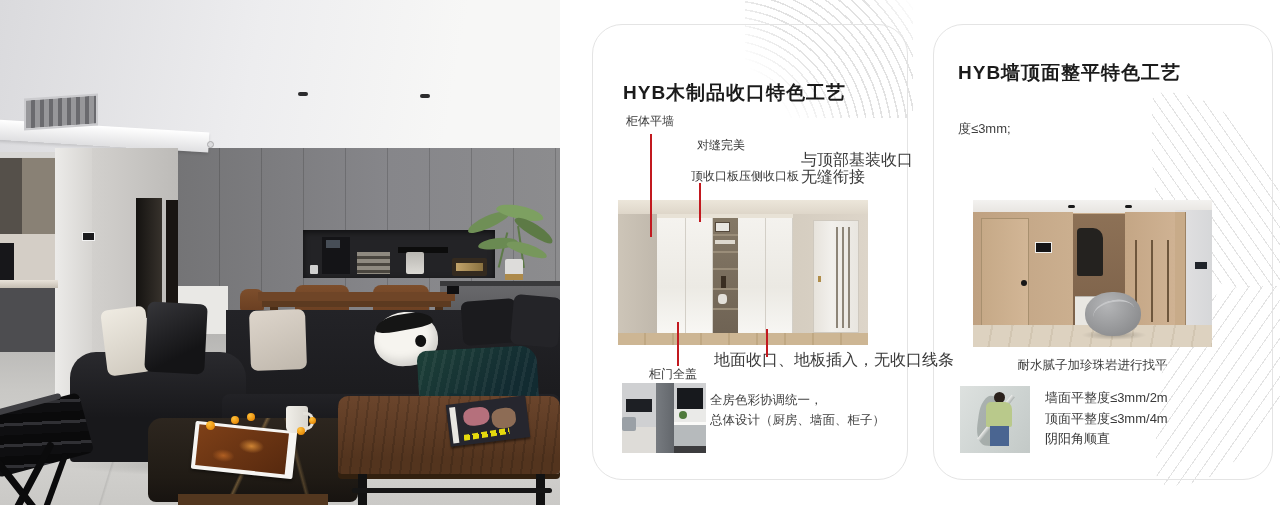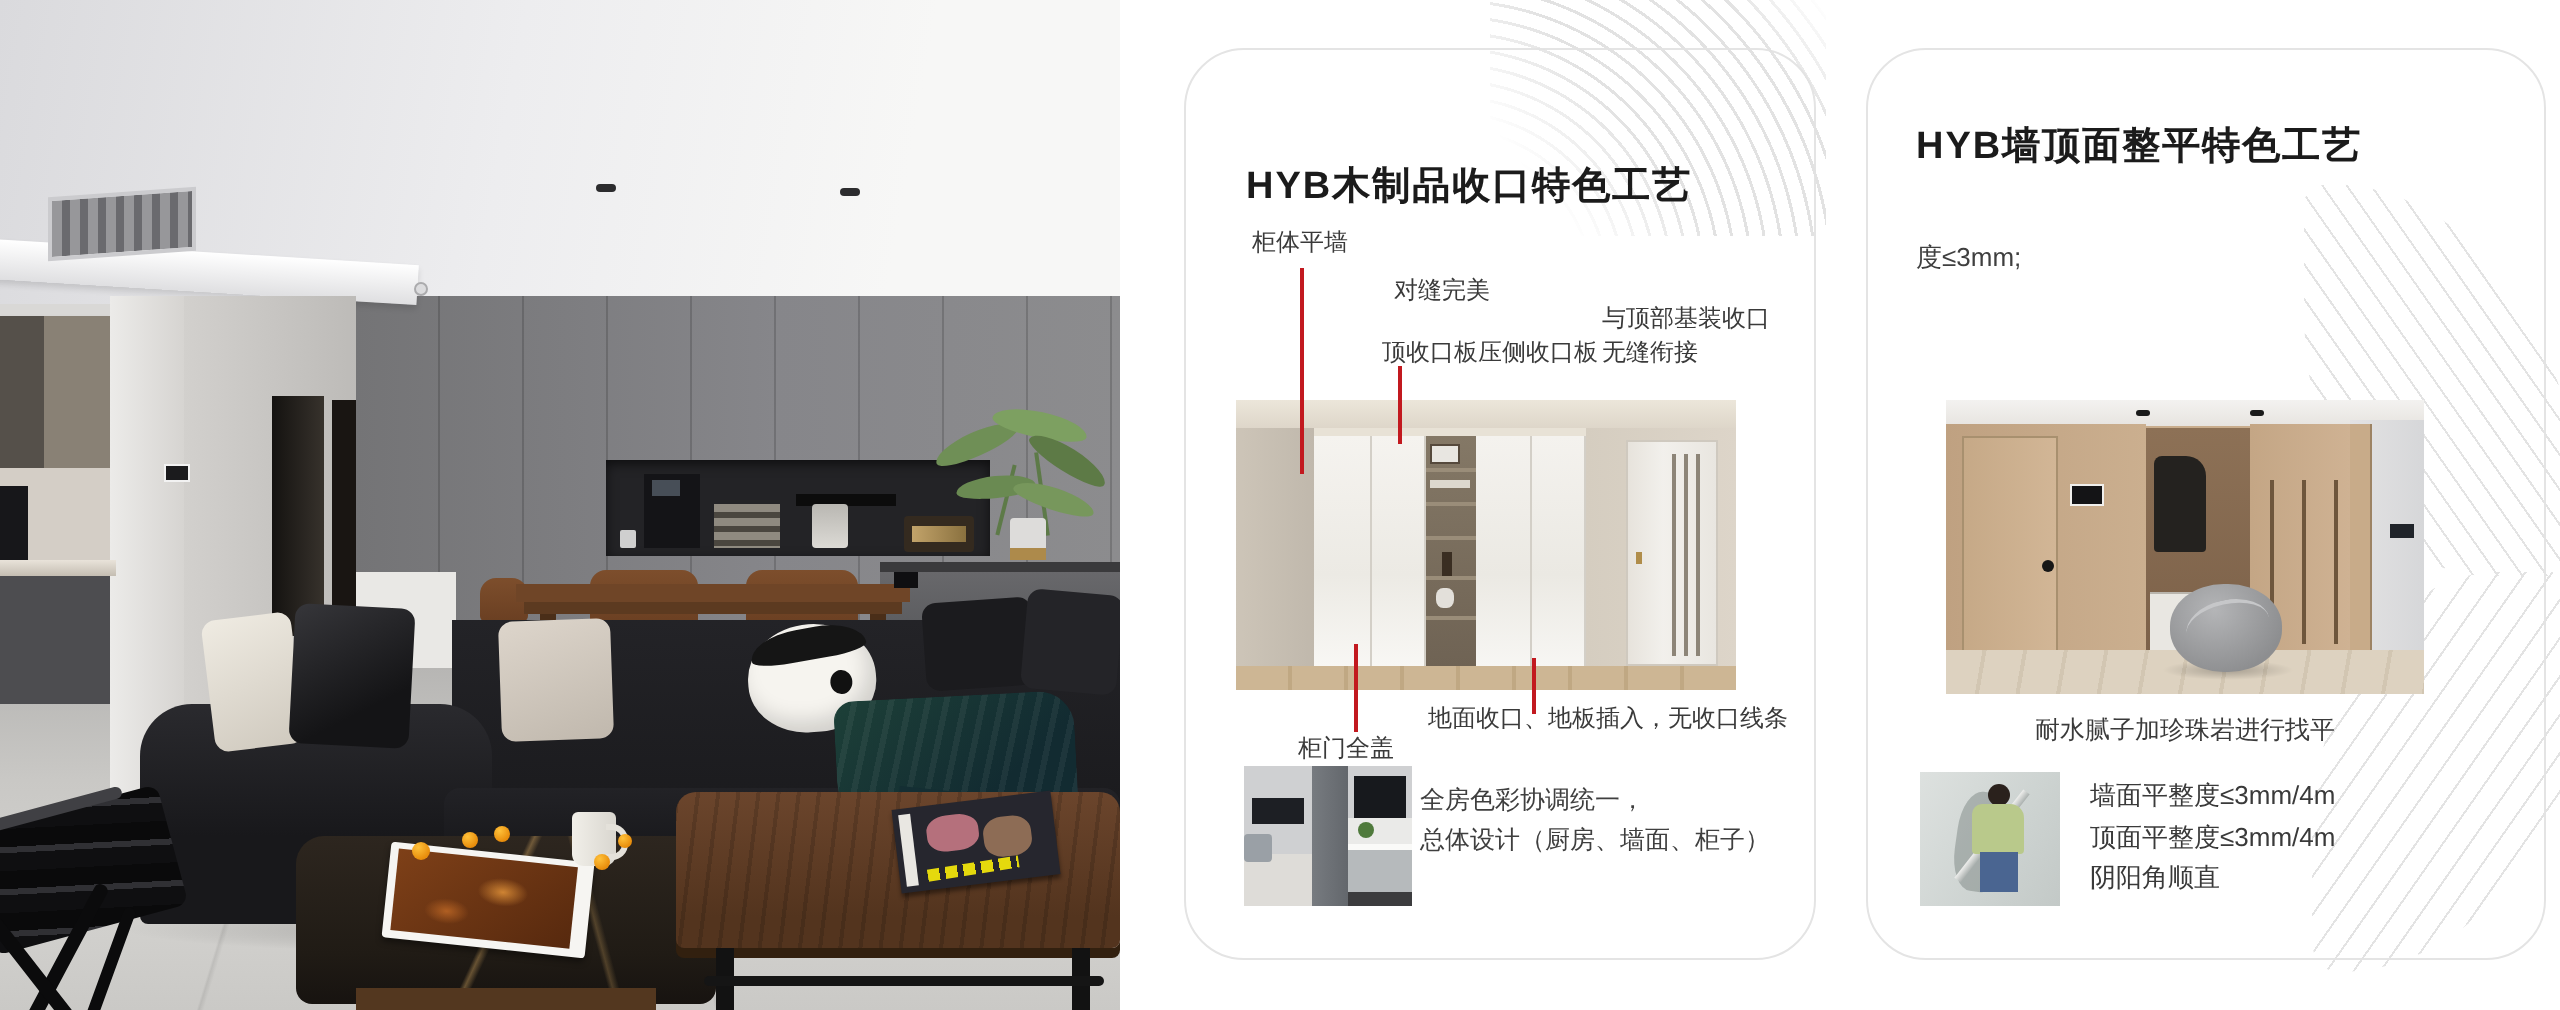--- a/index.html
+++ b/index.html
@@ -112,21 +112,21 @@
     mask:linear-gradient(52deg,transparent 16%,#000 42% 78%,transparent 96%);}
   .leaf-top{left:592px;top:92px;width:138px;height:196px;z-index:2;
     background:repeating-linear-gradient(55deg,transparent 0 9px,#e3e3e3 9px 10px);
     border-radius:10% 95% 5% 70%/5% 90% 10% 70%;
     -webkit-mask:linear-gradient(0deg,#000,#000);}
   .leaf-bottom{left:596px;top:286px;width:140px;height:200px;z-index:2;
     background:repeating-linear-gradient(125deg,transparent 0 10px,#e3e3e3 10px 11px);
     border-radius:70% 8% 95% 10%/70% 10% 90% 8%;}
   .title{position:absolute;font-size:19px;font-weight:bold;letter-spacing:1px;color:#1b1b1b;z-index:3;white-space:nowrap;}
   .callout{position:absolute;font-size:12px;color:#3a3a3a;z-index:3;white-space:nowrap;}
-  .callout2{position:absolute;font-size:12px;color:#3a3a3a;z-index:3;line-height:17px;white-space:nowrap;}
+  .callout2{position:absolute;font-size:16px;color:#3a3a3a;z-index:3;line-height:17px;white-space:nowrap;}
   .redline{position:absolute;width:2px;background:#c2191f;z-index:5;}
   .body{position:absolute;font-size:13px;color:#3f3f3f;line-height:19px;z-index:3;white-space:nowrap;}
   .caption{position:absolute;font-size:12.5px;color:#3a3a3a;text-align:center;z-index:3;}
   .specs{position:absolute;font-size:13px;color:#3a3a3a;line-height:20.5px;z-index:3;white-space:nowrap;}
   .summary{position:absolute;font-size:12.5px;color:#3f3f3f;line-height:20px;z-index:3;white-space:nowrap;}
 
   
   .img1{left:58px;top:200px;width:250px;height:145px;z-index:4;background:#d8d0c4;overflow:hidden;}
   .w-ceil{left:0;top:0;width:250px;height:15px;background:linear-gradient(180deg,#ece6da,#ddd5c8);box-shadow:0 1px 0 rgba(0,0,0,.12);}
   .w-sidewall{left:0;top:14px;width:39px;height:119px;background:linear-gradient(90deg,#cdc5b8,#c0b8ac);}
@@ -408,19 +408,19 @@
     <div class="caption" style="left:413px;top:357px;width:239px;">耐水腻子加珍珠岩进行找平</div>
 
     <div class="abs fimg2">
       <div class="abs wk-shadow"></div>
       <div class="abs wk-ruler"></div>
       <div class="abs wk-head"></div>
       <div class="abs wk-shirt"></div>
       <div class="abs wk-jeans"></div>
     </div>
     <div class="specs" style="left:485px;top:388px;">
-      <div>墙面平整度≤3mm/4m</div>
+      <div>墙面平整度≤3mm/2m</div>
       <div>顶面平整度≤3mm/4m</div>
       <div>阴阳角顺直</div>
     </div>
 
   </div>
 </div>
 
 </body></html>

